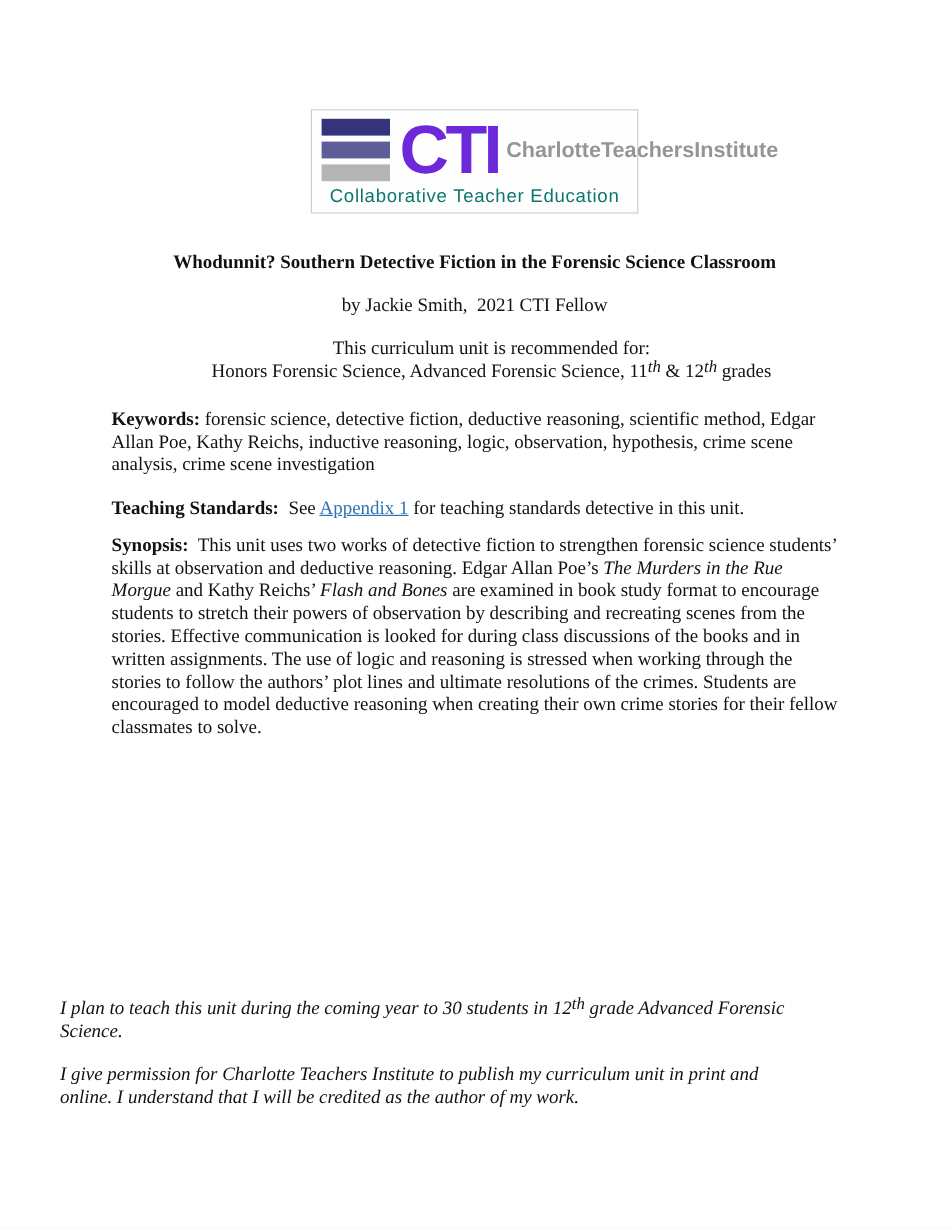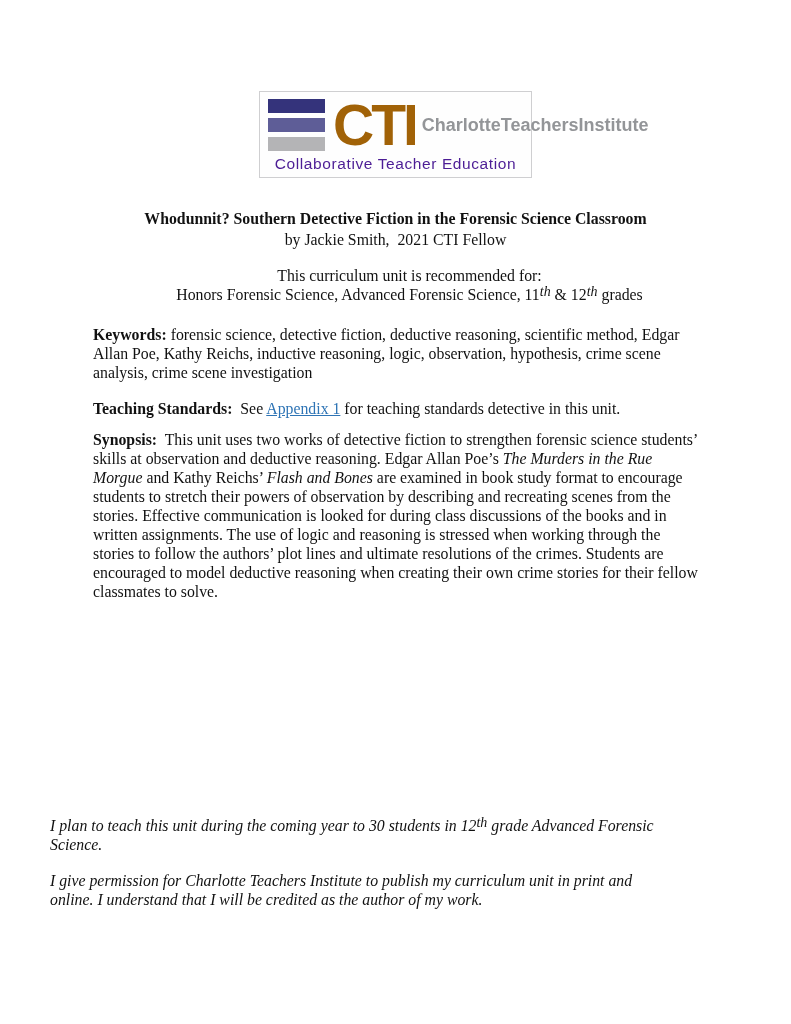--- a/index.html
+++ b/index.html
@@ -47,51 +47,51 @@
   }
   .logo-bar { width: 57px; height: 14px; }
   .logo-bar.b1 { background: #34337b; }
   .logo-bar.b2 { background: #5e5d97; }
   .logo-bar.b3 { background: #b4b4b6; }
   .logo-acronym {
     font-size: 57px;
     font-weight: bold;
     letter-spacing: -3px;
     line-height: 50px;
-    color: #a16207;
+    color: #6d28d9;
     margin-right: 6px;
   }
   .logo-name {
     display: flex;
     flex-direction: row;
     justify-content: center;
   }
   .logo-name span {
     font-size: 18px;
     font-weight: bold;
     line-height: 17px;
     color: #939598;
     white-space: nowrap;
   }
   .logo-tagline {
     margin-top: 3px;
     text-align: center;
     font-size: 15.5px;
     letter-spacing: 0.6px;
-    color: #4c1d95;
+    color: #0f766e;
     white-space: nowrap;
   }
 
   
   .doc-title {
     margin-top: 31px;
     text-align: center;
     font-weight: bold;
   }
-  .byline-block { margin-top: 2px; text-align: center; }
+  .byline-block { margin-top: 17px; text-align: center; }
   .recommend-block { margin-top: 17px; text-align: center; padding-left: 28px; }
 
   
   .content {
     width: 610px;
     margin: 0 auto 0 93px;
   }
   .content p { margin: 0; }
   .p-keywords { margin-top: 21px !important; }
   .p-standards { margin-top: 17px !important; }

